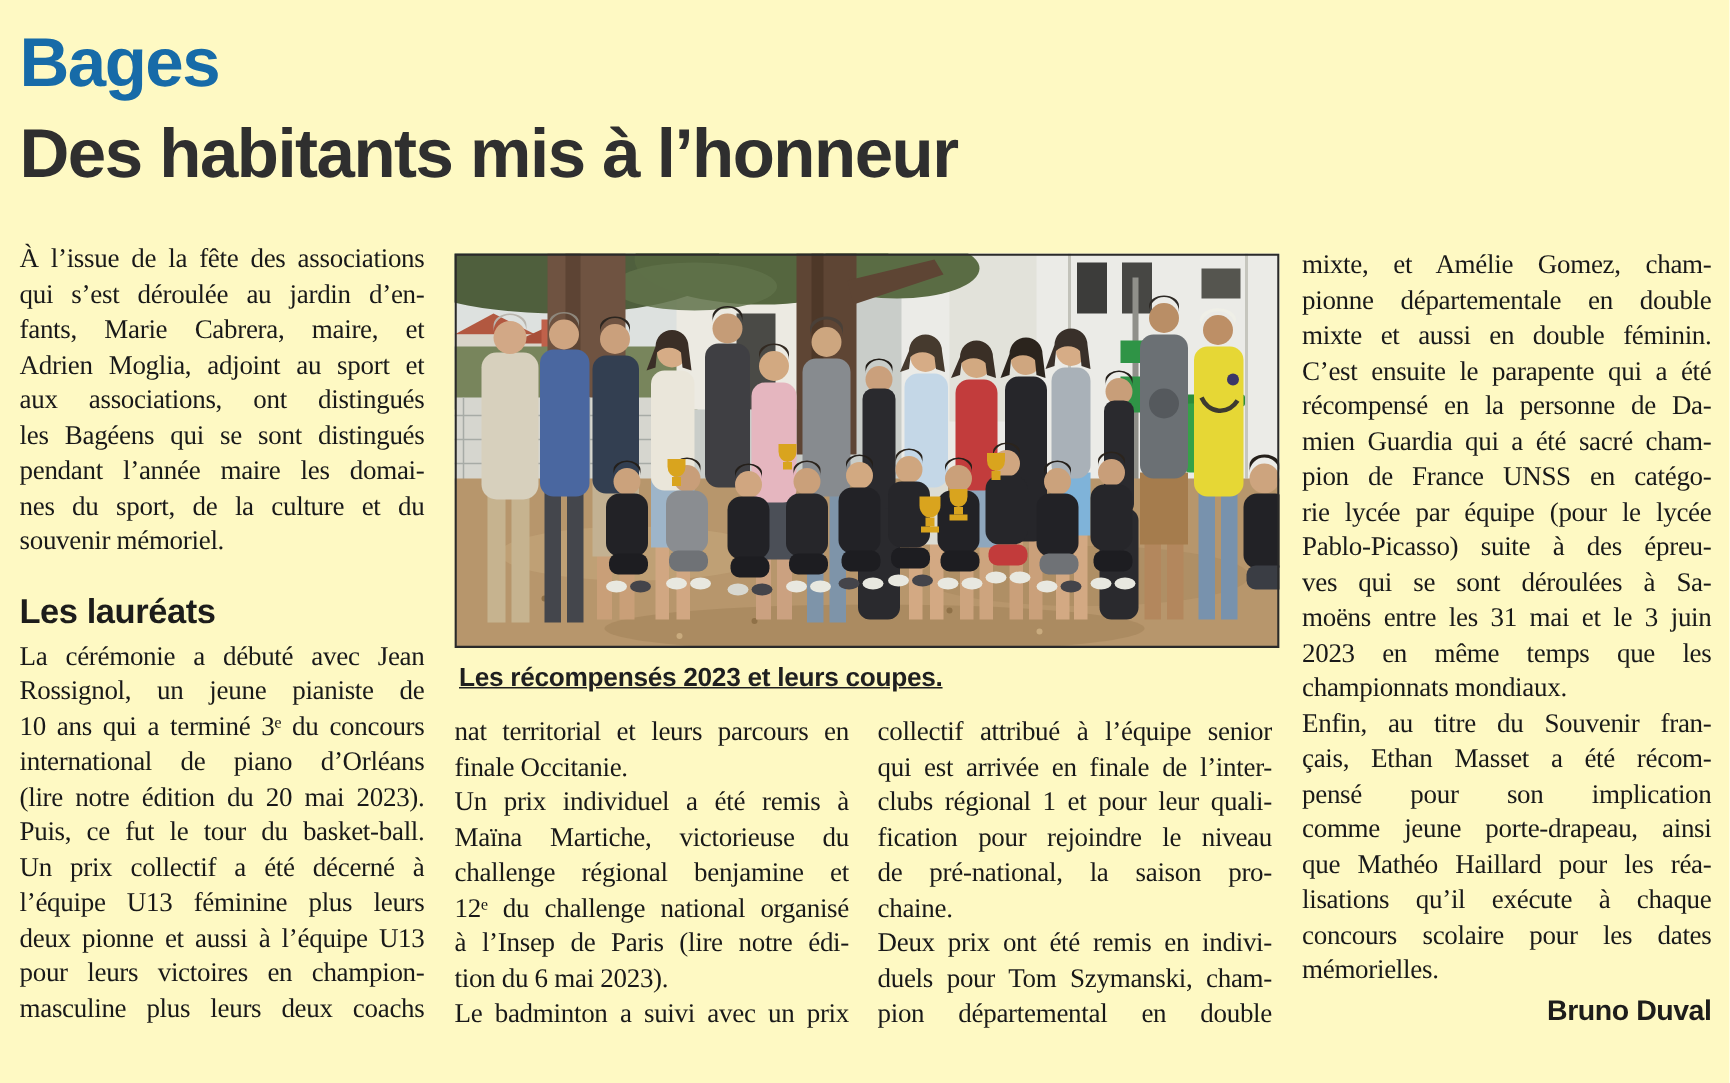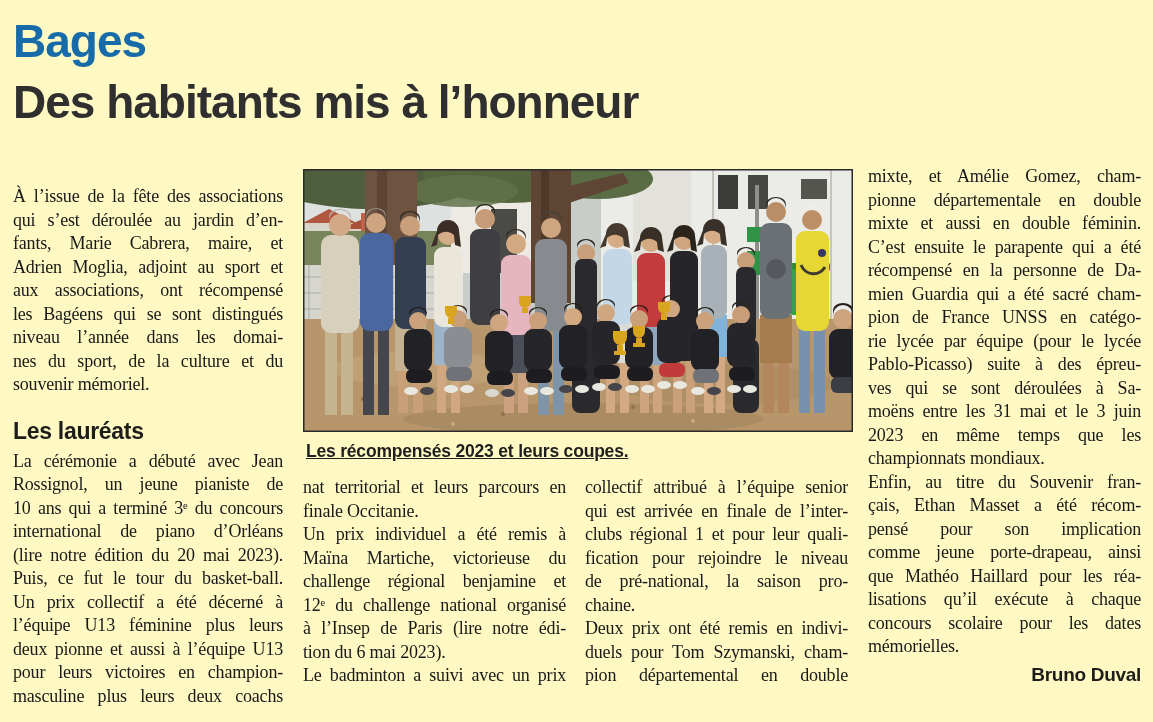--- a/index.html
+++ b/index.html
@@ -13,21 +13,21 @@
     font-size:46px; line-height:50px; color:#176ba8; letter-spacing:-1px;
   }
   .headline{
     position:absolute; left:13px; top:76px;
     font-family:"Liberation Sans","DejaVu Sans",sans-serif; font-weight:700;
     font-size:46px; line-height:52px; color:#2f2f2f; letter-spacing:-1px;
   }
   .bodycol{ position:absolute; font-size:18px; line-height:23.5px; }
   .tline{ text-align:justify; text-align-last:justify; height:23.5px; overflow:hidden; letter-spacing:-0.2px; }
   .tline.para-end{ text-align-last:left; }
-  .col1{ left:13px;  top:161px; width:270px;margin-top:24px; }
+  .col1{ left:13px;  top:161px; width:270px; }
   .col2{ left:303px; top:476px; width:263px; }
   .col3{ left:585px; top:476px; width:263px; }
   .col4{ left:868px; top:165px; width:273px; }
   .subhead{
     font-family:"Liberation Sans","DejaVu Sans",sans-serif; font-weight:700;
     font-size:23px; line-height:24px; color:#1d1d1b; margin:22px 0 7px 0; letter-spacing:-0.3px;
   }
   .byline{
     font-family:"Liberation Sans","DejaVu Sans",sans-serif; font-weight:700;
     font-size:19px; line-height:24px; color:#1d1d1b; text-align:right; margin-top:4px; letter-spacing:-0.3px;
@@ -47,23 +47,23 @@
 
   <div class="kicker">Bages</div>
   <div class="headline">Des habitants mis à l’honneur</div>
 
   <div class="bodycol col1">
     <div>
         <div class="tline">À l’issue de la fête des associations</div>
         <div class="tline">qui s’est déroulée au jardin d’en-</div>
         <div class="tline">fants, Marie Cabrera, maire, et</div>
         <div class="tline">Adrien Moglia, adjoint au sport et</div>
-        <div class="tline">aux associations, ont récompensé</div>
+        <div class="tline">aux associations, ont distingués</div>
         <div class="tline">les Bagéens qui se sont distingués</div>
-        <div class="tline">niveau l’année dans les domai-</div>
+        <div class="tline">pendant l’année maire les domai-</div>
         <div class="tline">nes du sport, de la culture et du</div>
         <div class="tline para-end">souvenir mémoriel.</div>
       </div>
     <div class="subhead">Les lauréats</div>
     <div>
         <div class="tline">La cérémonie a débuté avec Jean</div>
         <div class="tline">Rossignol, un jeune pianiste de</div>
         <div class="tline">10 ans qui a terminé 3ᵉ du concours</div>
         <div class="tline">international de piano d’Orléans</div>
         <div class="tline">(lire notre édition du 20 mai 2023).</div>

